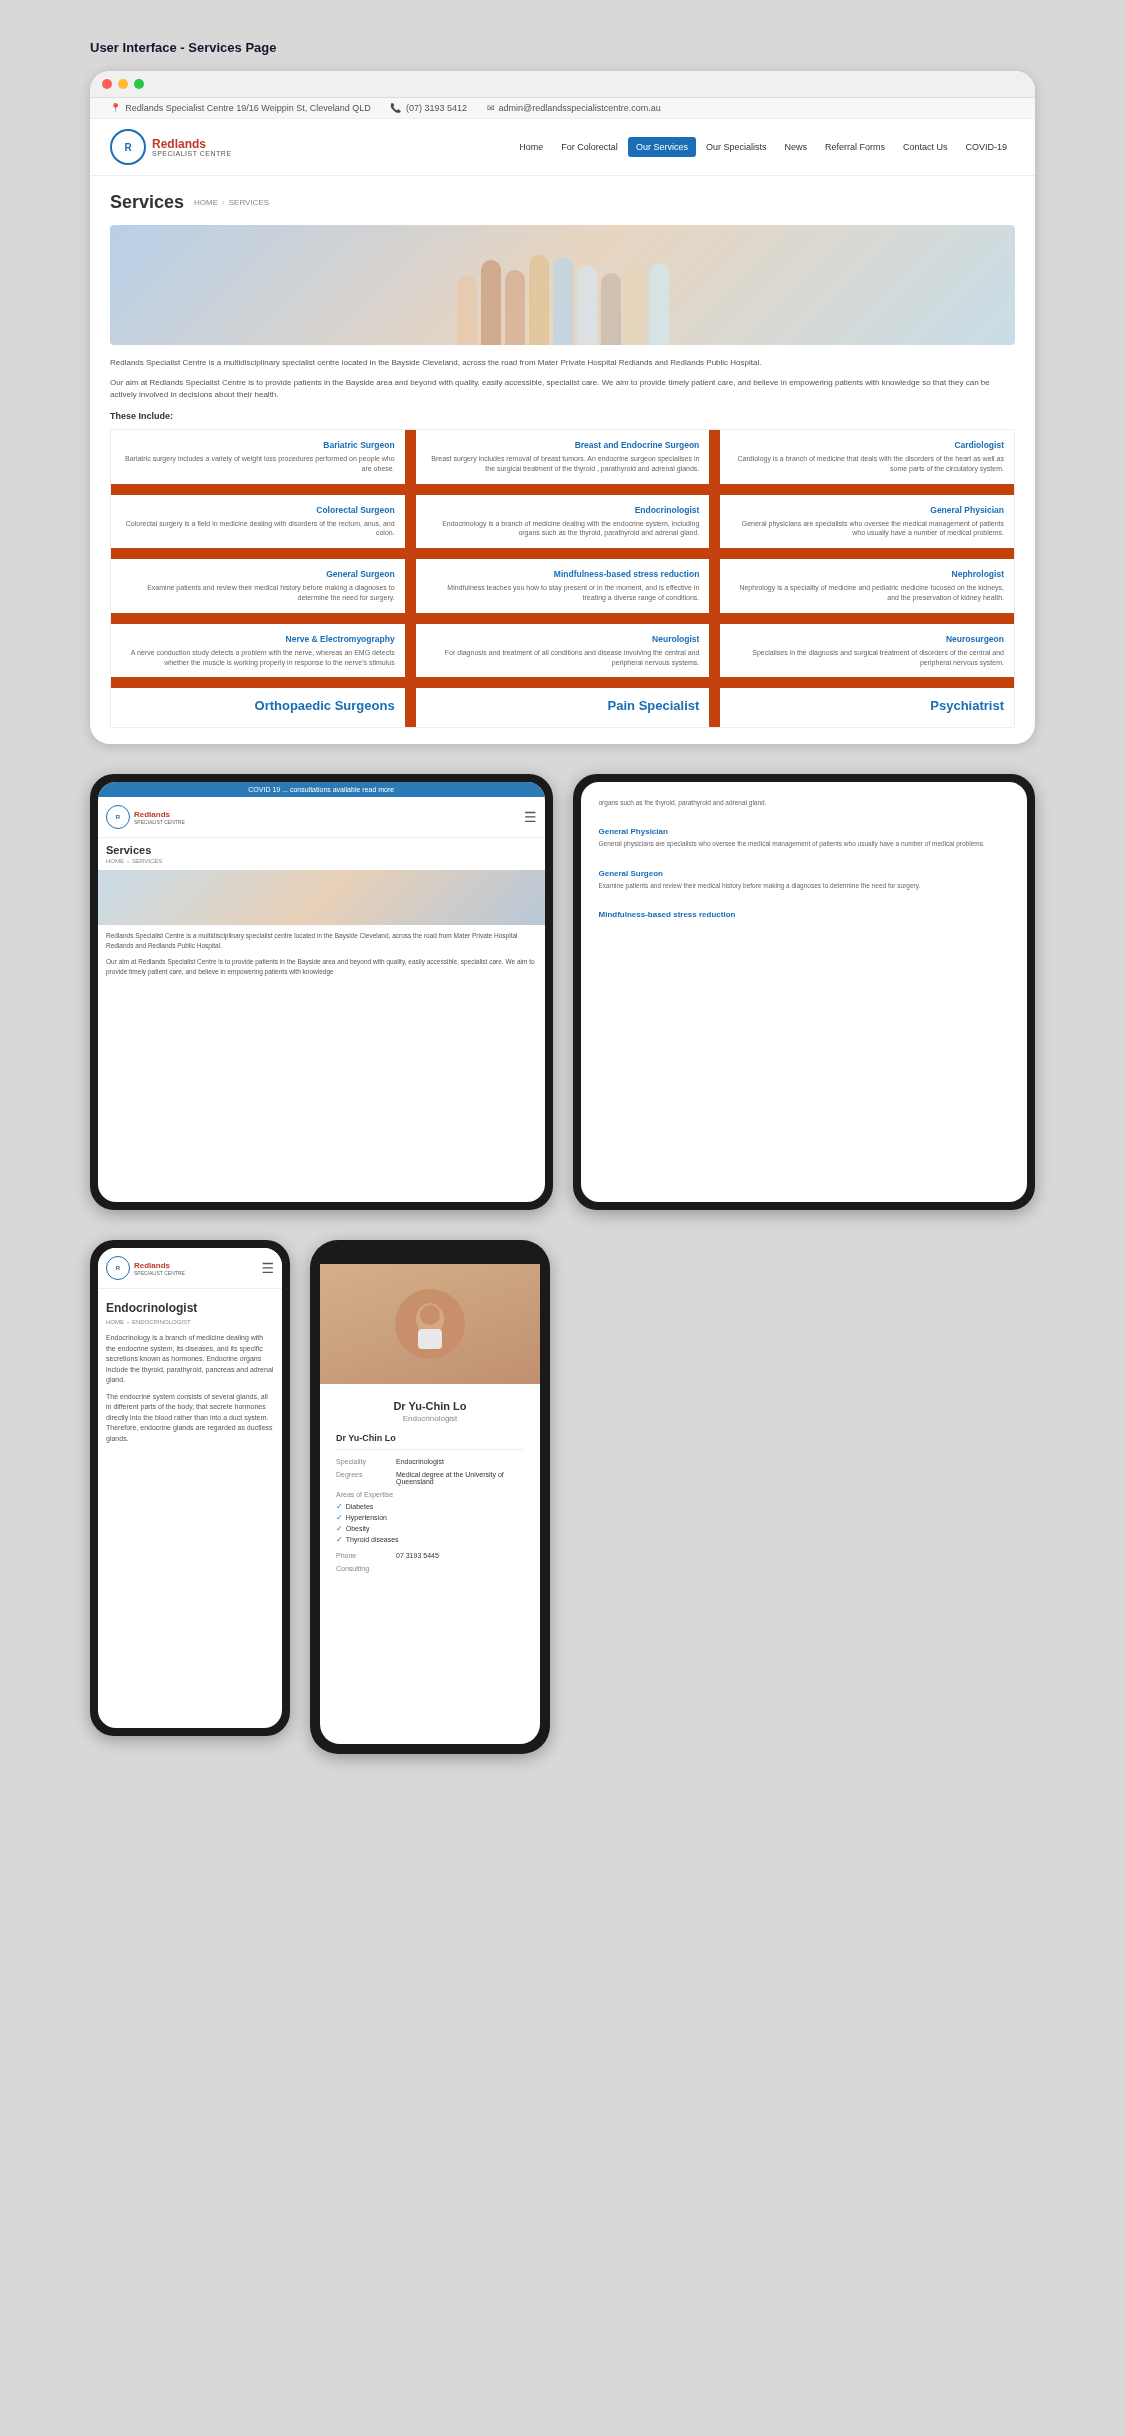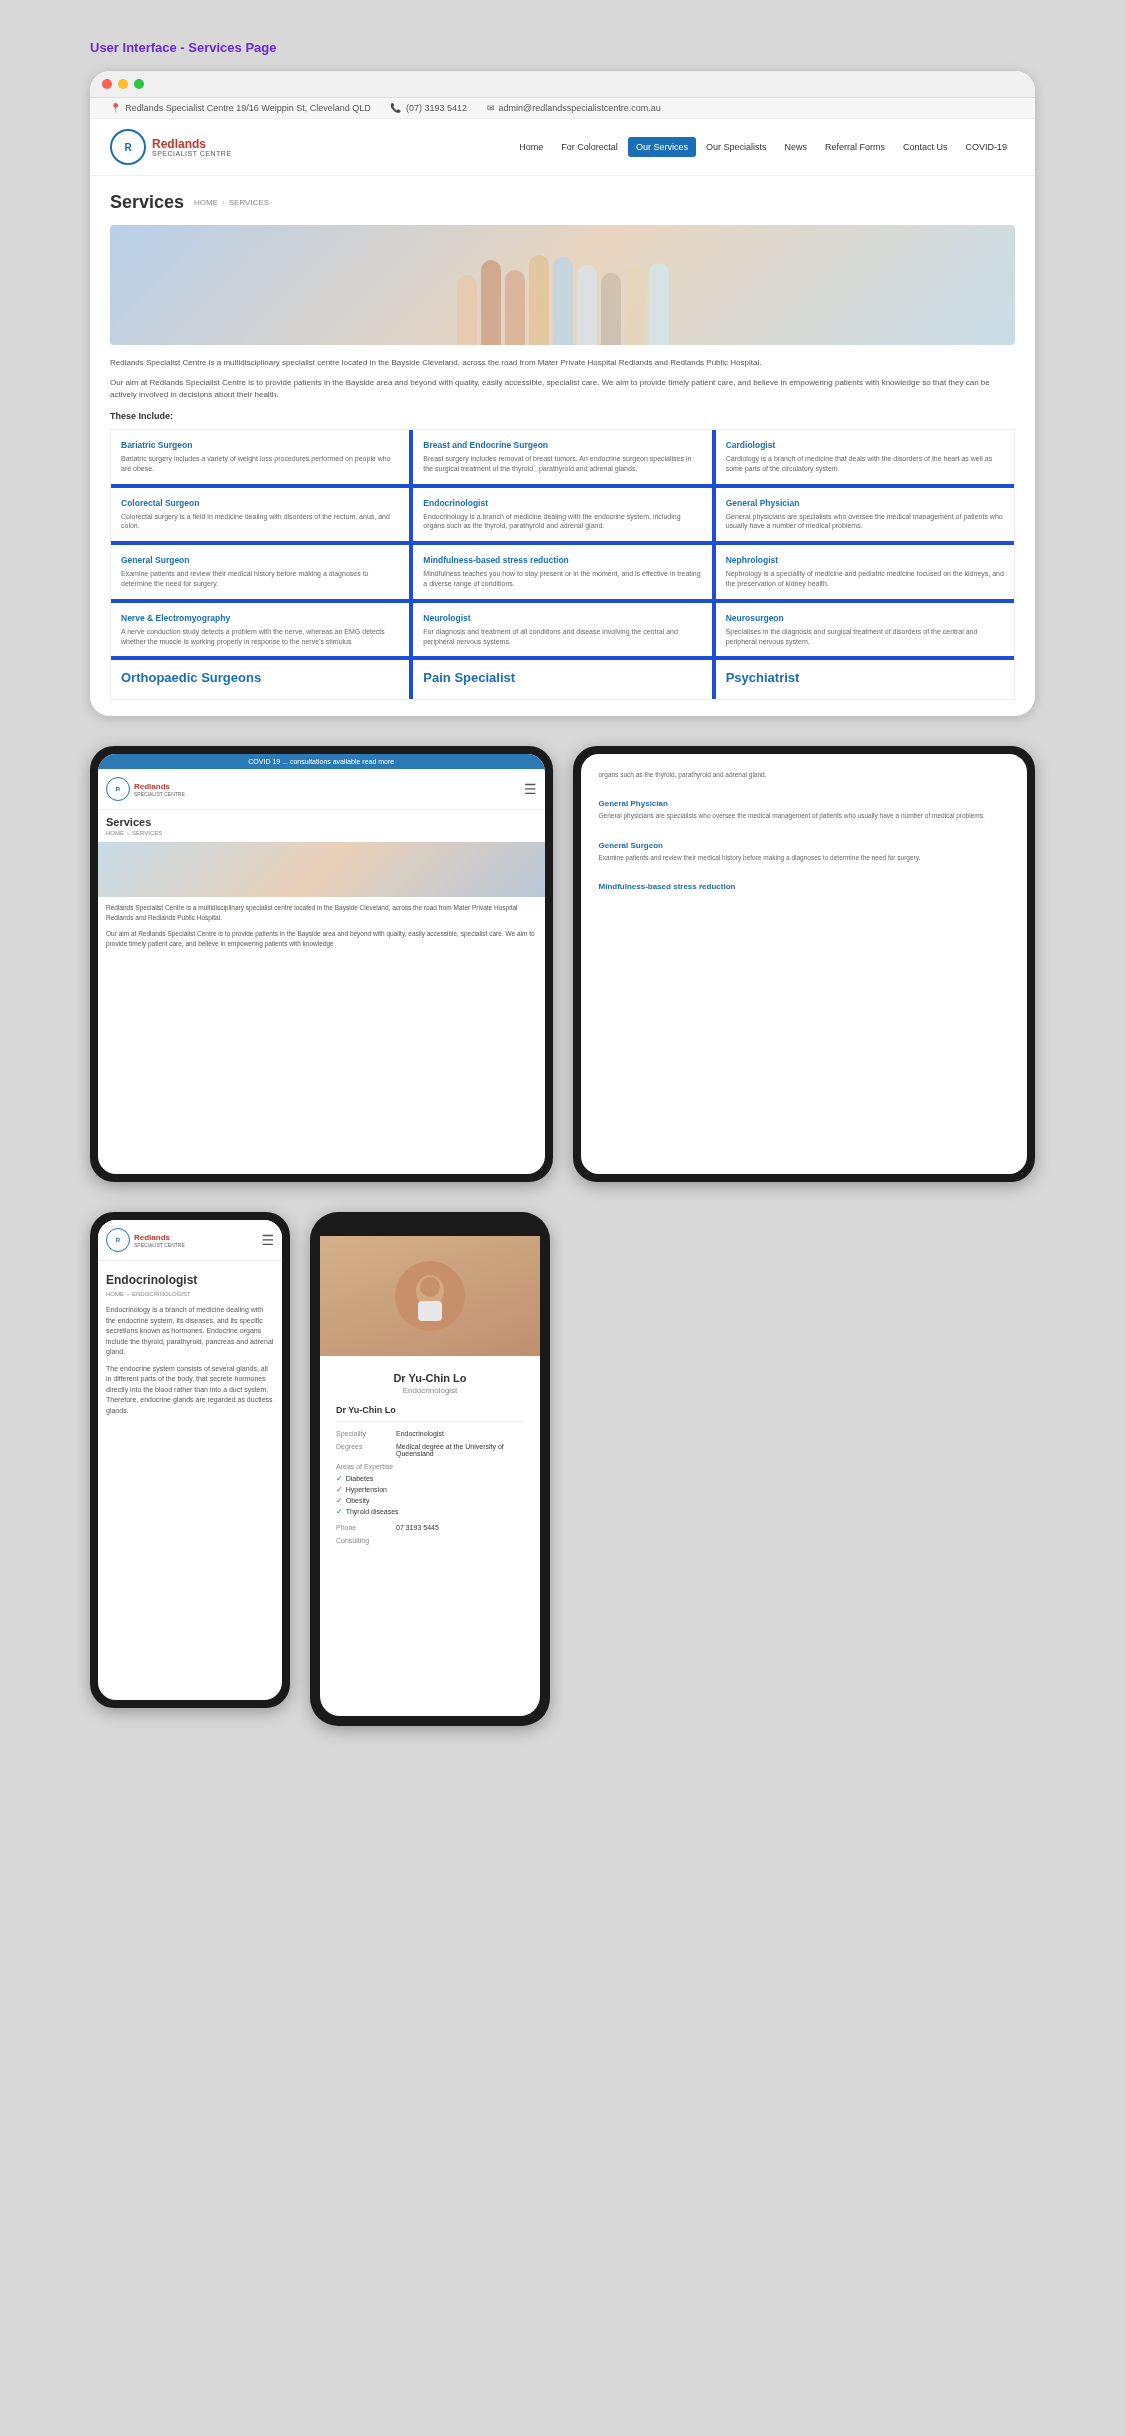--- a/index.html
+++ b/index.html
@@ -7,21 +7,21 @@
       background: #d8d8d8;
       font-family: Arial, sans-serif;
       width: 1125px;
       min-height: 2436px;
     }
 
     
     .top-label {
       padding: 40px 90px 16px;
       font-size: 13px;
-      color: #6d28d9;
+      color: #0f172a;
     }
     .top-label span { font-weight: bold; }
 
     
     .browser-frame {
       margin: 0 90px 30px;
       background: #fff;
       border-radius: 20px;
       box-shadow: 0 2px 12px rgba(0,0,0,0.18);
       overflow: hidden;
@@ -156,23 +156,24 @@
       font-size: 9px;
       font-weight: bold;
       color: #333;
       margin: 10px 0 8px;
     }
 
     
     .services-grid {
       display: grid;
       grid-template-columns: 1fr 1fr 1fr;
-      gap: 4px;
-      background: #1d4ed8;
+      gap: 11px;
+      background: #c2410c;
       border: 1px solid #eee;
+      text-align: right;
     }
     .service-card {
       background: #fff;
       padding: 10px;
     }
     .service-card-title {
       font-size: 8.5px;
       font-weight: bold;
       color: #1a6eb5;
       margin-bottom: 4px;

